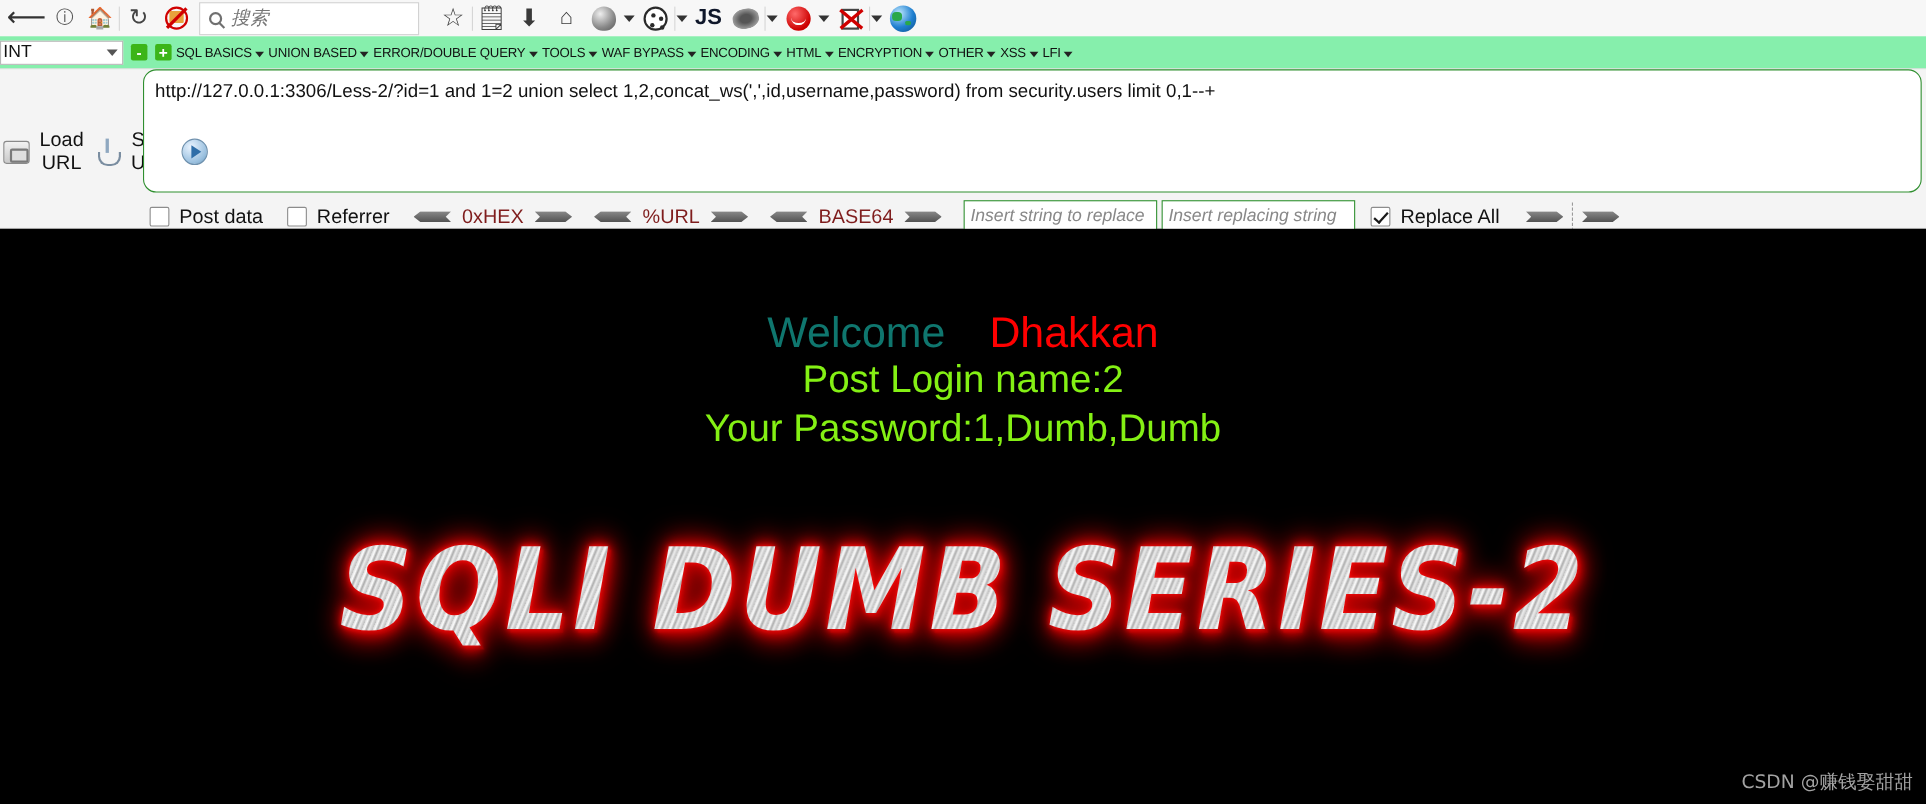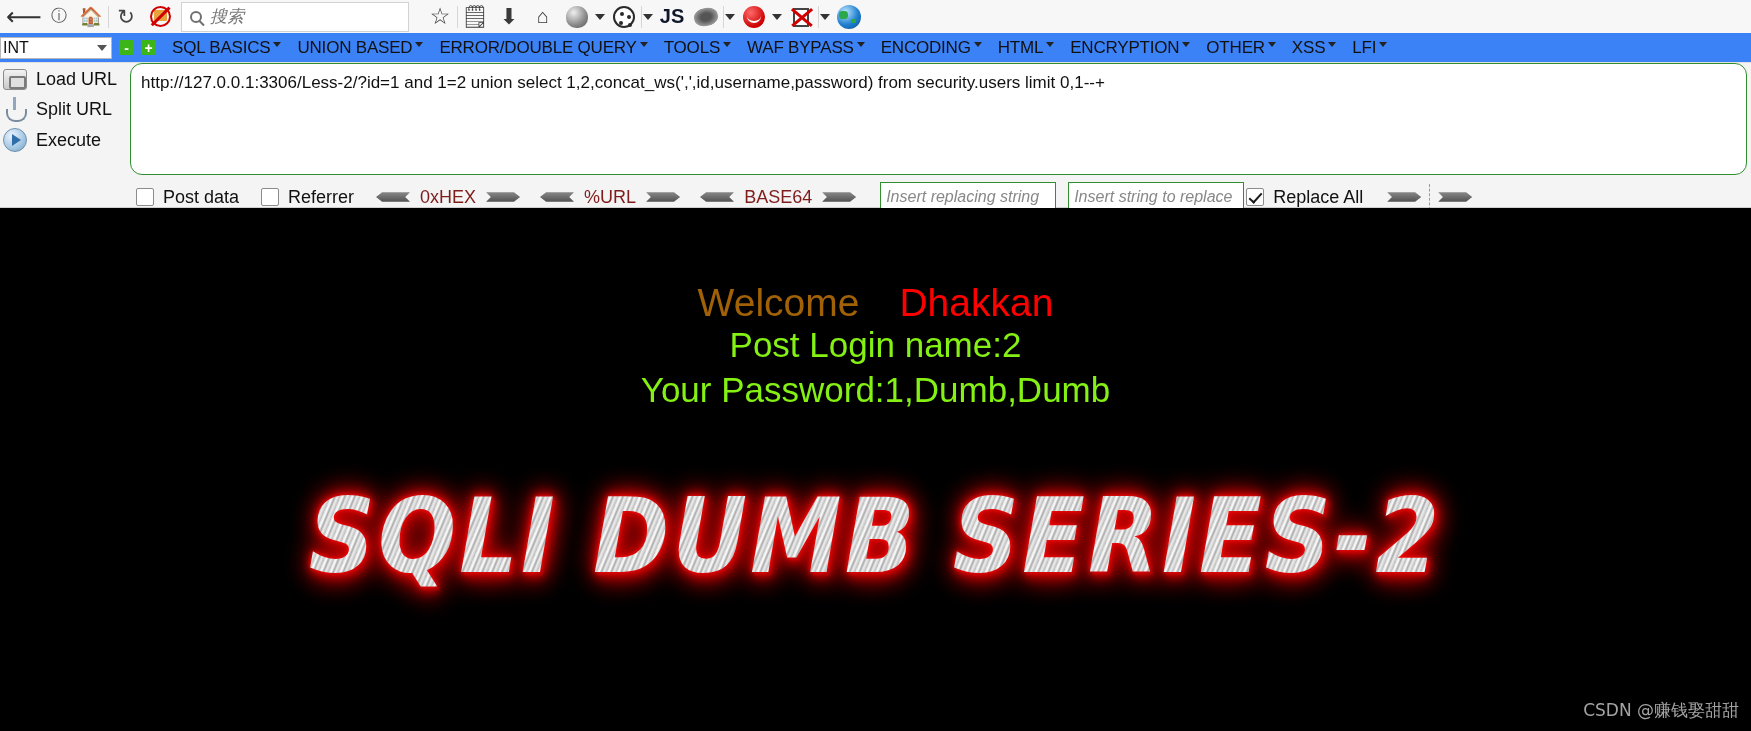--- a/index.html
+++ b/index.html
@@ -84,21 +84,21 @@
     transform: rotate(-45deg);
   }
   #noscript-icon .ns-inner {
     position: absolute; top: 8px; left: 11px;
     width: 13px; height: 11px;
     background: #e8a33d;
     border-radius: 1px;
   }
   #search-box {
     flex: 0 0 auto;
-    width: 228px; height: 30px;
+    width: 200px; height: 30px;
     background: #fff;
     border: 1px solid #d2d2d2;
     display: flex; align-items: center;
     padding: 0 8px;
     gap: 8px;
     margin-left: 4px;
   }
   #search-box .mag {
     width: 12px; height: 12px;
     border: 2px solid #707070; border-radius: 50%;
@@ -187,21 +187,21 @@
     content:''; position: absolute; left: 2px; top: 6px;
     width: 9px; height: 8px; background: #2aa84a; border-radius: 40%;
     box-shadow: 10px 6px 0 -2px #2aa84a;
   }
 
   
   #hackbar-menu {
     height: 30px;
     display: flex;
     align-items: center;
-    background: #3b82f6;
+    background: #86efac;
     border-bottom: 1px solid #e0e0e0;
     font-size: 17px;
     color: #111;
   }
   #hb-profile-select {
     width: 112px; height: 22px;
     background: #fff;
     border: 1px solid #b8b8b8;
     display: flex; align-items: center; justify-content: space-between;
     padding: 0 4px 0 2px;
@@ -218,46 +218,46 @@
   .hb-sq {
     width: 15px; height: 15px;
     display: flex; align-items: center; justify-content: center;
     font-size: 14px; color: #fff; font-weight: bold;
     border-radius: 2px;
     margin-left: 7px;
   }
   #hb-remove { background: #3cb518; }
   #hb-add { background: #3cb518; }
   .hb-menu-item {
-    display: flex; align-items: flex-start;
+    display: flex; align-items: center;
     gap: 3px;
-    margin-left: 16px;
+    margin-left: 4px;
     white-space: nowrap;
-    font-size: 17px;
+    font-size: 12px;
     letter-spacing: -0.2px;
   }
   .hb-menu-item .caret {
     width: 0; height: 0;
     border-left: 4px solid transparent;
     border-right: 4px solid transparent;
     border-top: 5px solid #222;
     margin-top: 4px;
   }
 
   
   #hackbar-body {
     display: flex;
     background: #f4f4f4;
     height: 144px;
   }
   #hb-left {
     width: 130px;
     flex: 0 0 auto;
     padding-top: 6px;
-    display: flex; flex-direction: column; gap: 7px; text-align: center;
+    display: flex; flex-direction: row; gap: 7px; text-align: center;
   }
   .hb-action {
     display: flex; align-items: center; gap: 9px;
     padding-left: 3px;
     font-size: 18px; color: #111;
   }
   .ic-load {
     width: 24px; height: 21px; flex: 0 0 auto;
     background: linear-gradient(#f2f2f2, #c9c9c9);
     border: 1.5px solid #8a8a8a; border-radius: 3px;
@@ -370,21 +370,21 @@
     position: relative;
     overflow: hidden;
   }
   #welcome-line {
     text-align: center;
     padding-top: 74px;
     font-size: 39px;
     line-height: 1.06;
     white-space: nowrap;
   }
-  #welcome-label { color: #a16207; }
+  #welcome-label { color: #0f766e; }
   #welcome-user { color: #ff0000; margin-left: 40px; }
   .green-line {
     text-align: center;
     color: #84f014;
     font-size: 35px;
     line-height: 1.28;
   }
   #sqli-logo-wrap {
     position: absolute;
     left: 0; right: 0;
@@ -581,22 +581,22 @@
           <span>%URL</span>
           <span class="arrow-btn"></span>
         </div>
 
         <div class="enc-group">
           <span class="arrow-btn rev"></span>
           <span>BASE64</span>
           <span class="arrow-btn"></span>
         </div>
 
+        <div class="repl-input" id="repl-input-1">Insert string to replace</div>
         <div class="repl-input" id="repl-input-2">Insert replacing string</div>
-        <div class="repl-input" id="repl-input-1">Insert string to replace</div>
 
         <div class="hb-check" id="replace-all-check">
           <span class="box checked"></span>
           <span>Replace All</span>
         </div>
 
         <span class="arrow-btn"></span>
         <span class="v-dash"></span>
         <span class="arrow-btn"></span>
       </div>

